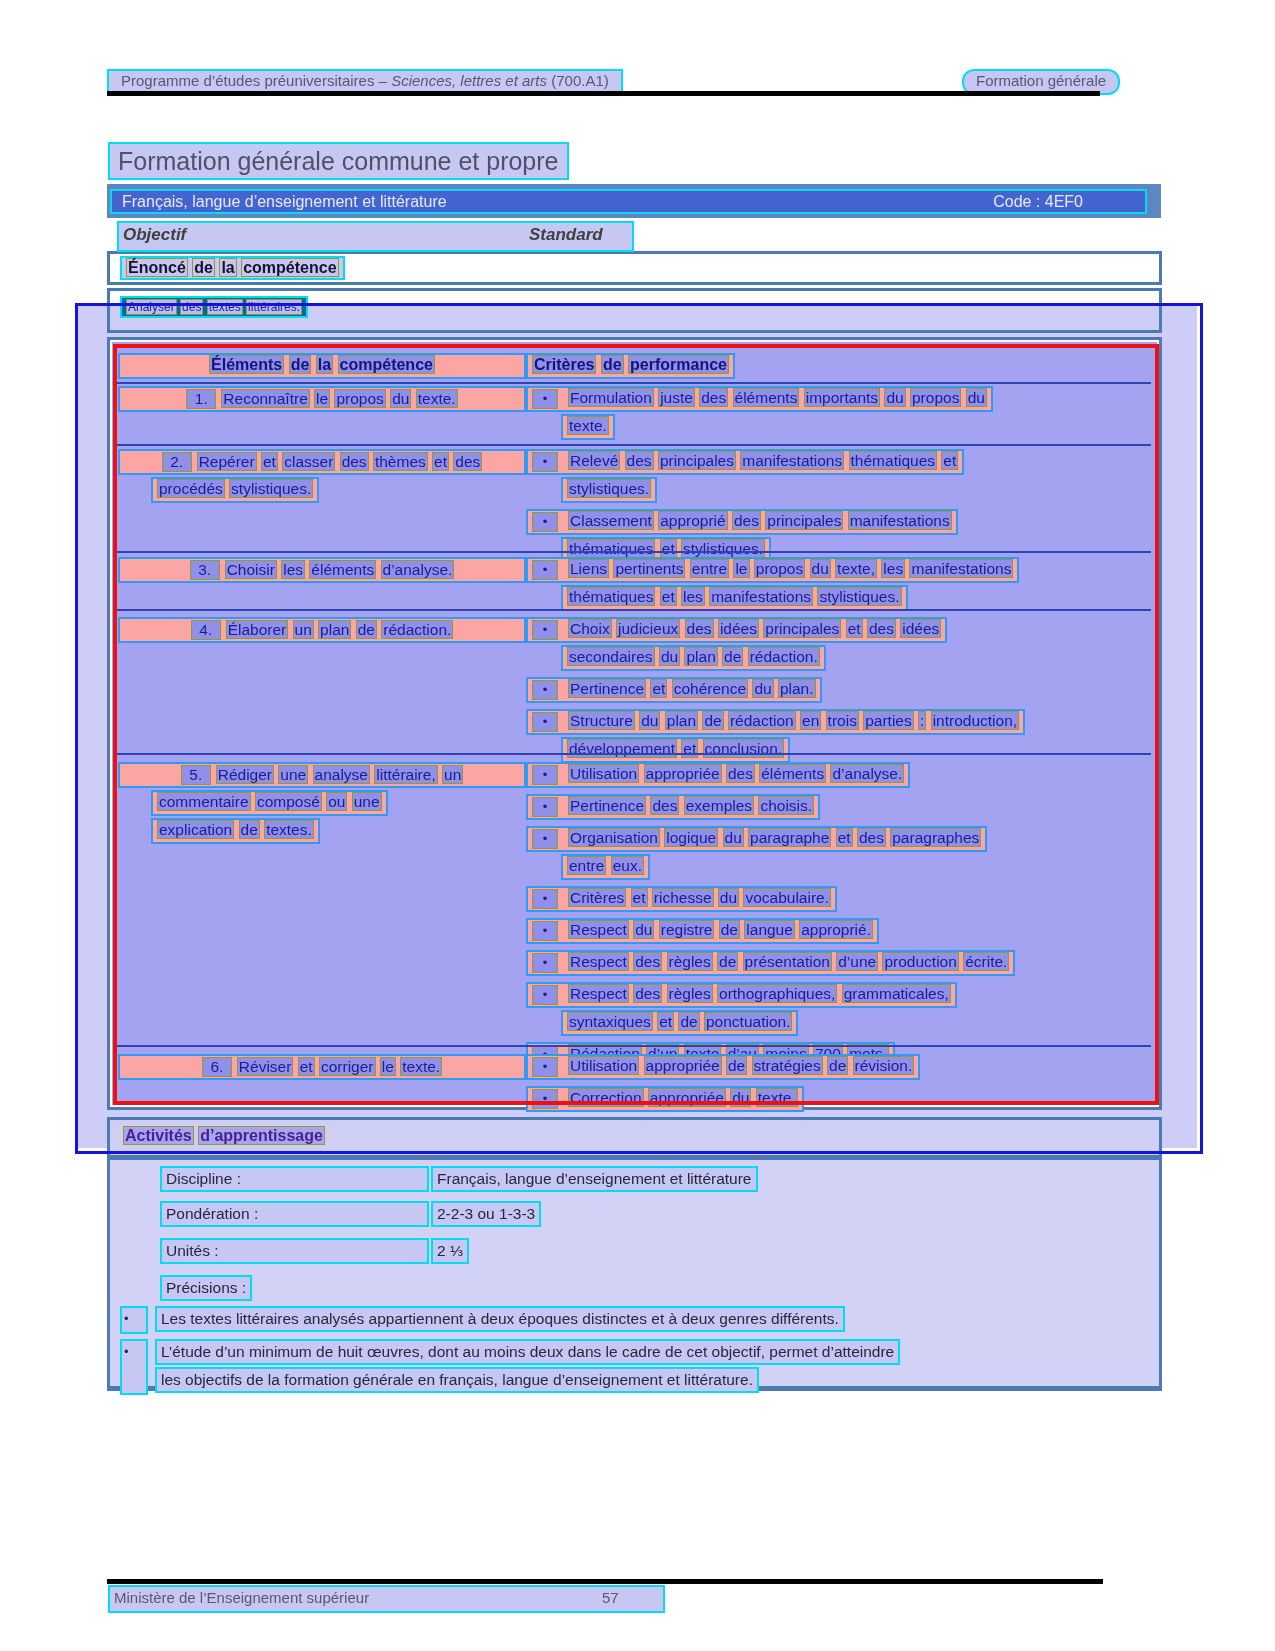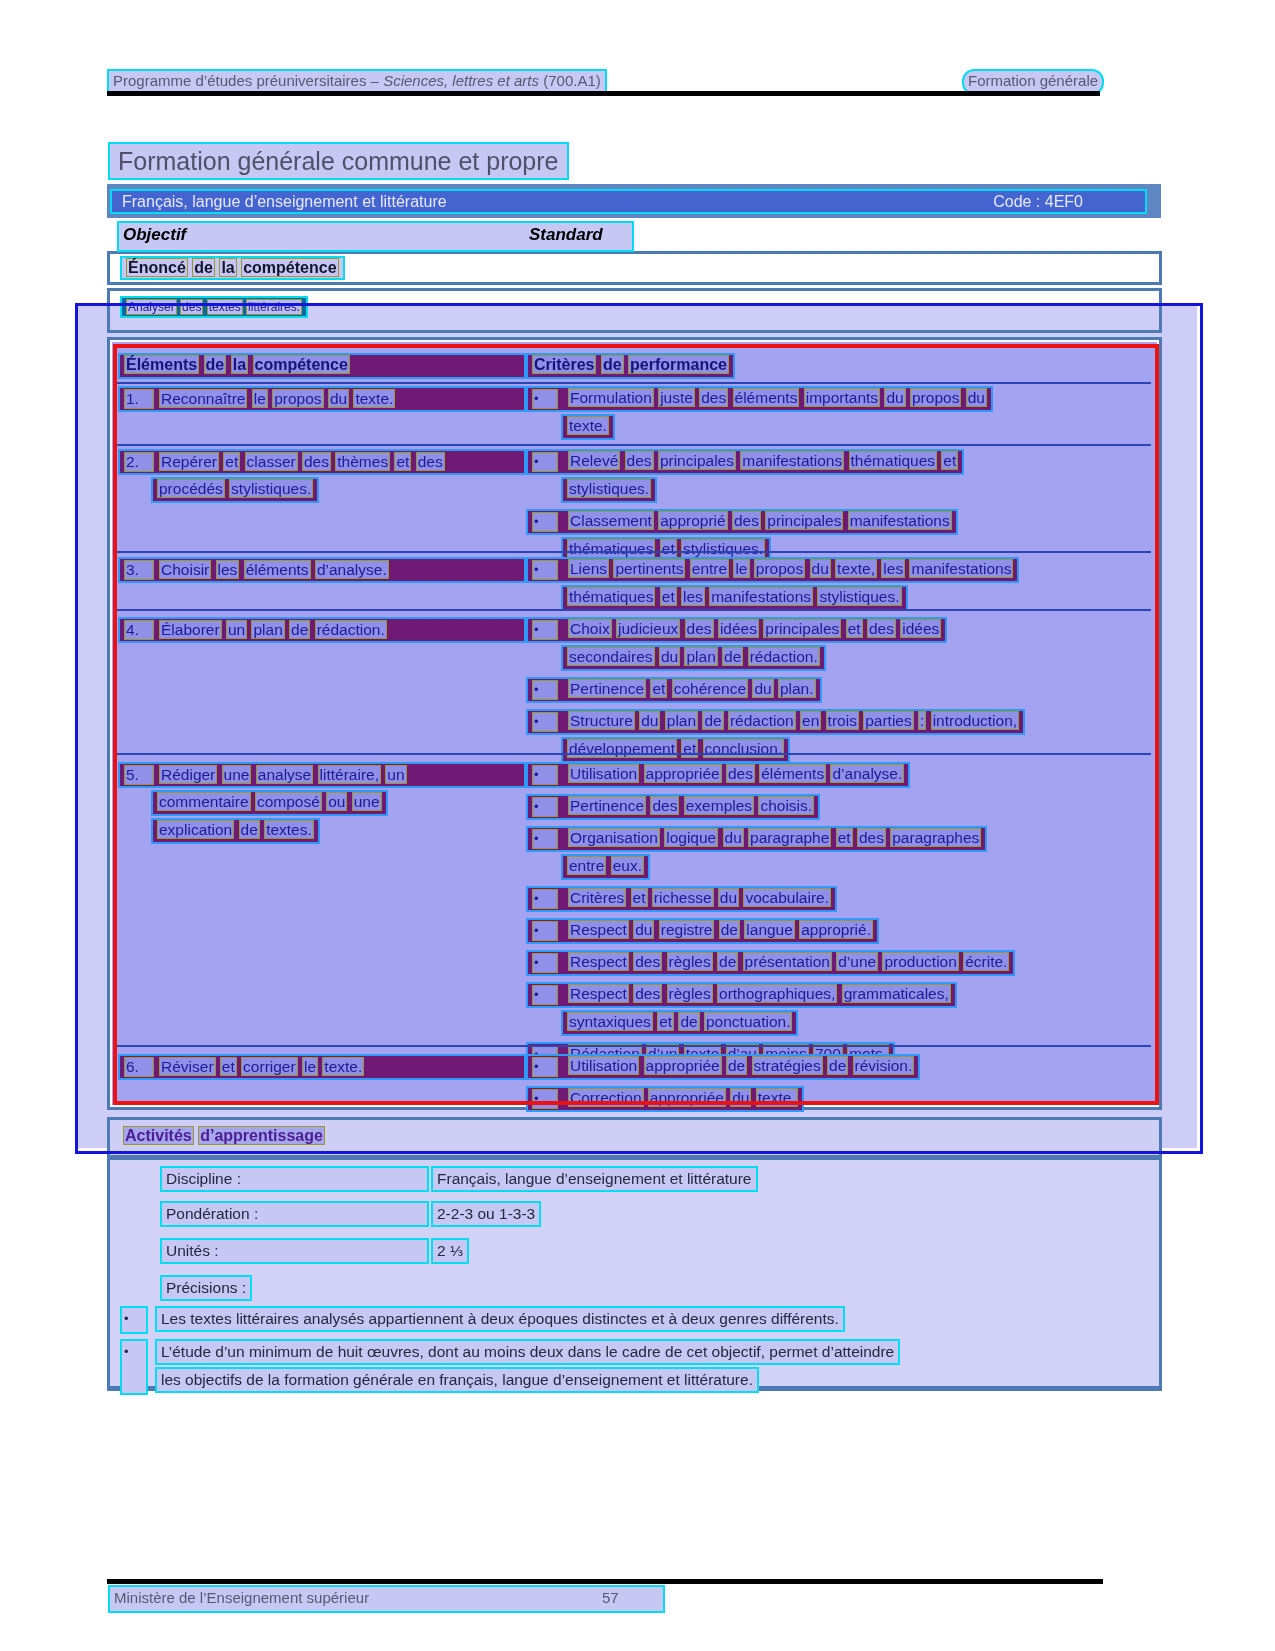--- a/index.html
+++ b/index.html
@@ -9,42 +9,42 @@
   .blue-fill{position:absolute;left:75px;top:303px;width:1122px;height:845px;background:#cdcdf7;z-index:0;}
   .blue-border{position:absolute;left:75px;top:303px;width:1122px;height:845px;border:3px solid #1414dd;z-index:30;pointer-events:none;}
   .red-border{position:absolute;left:113px;top:344px;width:1038px;height:753px;border:4px solid #ee1111;z-index:29;pointer-events:none;}
   
   .cbox{background:#c7c7f4;border:2px solid #00dcf2;display:inline-block;white-space:nowrap;}
   .w{border:1px solid #98982e;padding:0 1px;background:#9090e8;}
   .hl-enonce .w{background:#c6c6f4;text-align:center;}
   .hl-act .w{background:#a6a6ec;}
   .hl-analyser .w{background:#bcbcf0;}
   
-  .hdrtxt{position:absolute;top:69px;height:22px;line-height:20px;font-size:15px;color:#585872;z-index:2;padding:0 4px;}
+  .hdrtxt{position:absolute;top:69px;height:22px;line-height:20px;font-size:15px;color:#585872;z-index:2;padding:0 12px;}
   .rule{position:absolute;background:#000;z-index:2;}
   .doc-title{position:absolute;left:108px;top:142px;z-index:2;font-size:25px;color:#50506a;padding:1px 8px;line-height:32px;}
   .bar{position:absolute;left:107px;top:184px;width:1054px;height:34px;background:#5e86c2;z-index:2;}
   .bar-inner{position:absolute;left:3px;top:5px;right:14px;bottom:4px;background:#4465cf;border:2px solid #00dcf2;
              display:flex;justify-content:space-between;align-items:center;color:#e8e8fc;font-size:16px;padding:0 10px;}
   .bar-code{margin-right:52px;}
-  .obj-row{position:absolute;left:117px;top:221px;width:513px;height:27px;z-index:2;font-size:17px;font-weight:bold;font-style:italic;color:#000000;line-height:23px;}
+  .obj-row{position:absolute;left:117px;top:221px;width:513px;height:27px;z-index:2;font-size:17px;font-weight:bold;font-style:italic;color:#404040;line-height:23px;}
   .obj-row .std{position:absolute;left:410px;top:0;}
   .obj-row .obj{position:absolute;left:4px;top:0;}
   .sbox{position:absolute;left:107px;width:1055px;border:3px solid #4d7ab2;z-index:1;box-sizing:border-box;}
   .enonce-box{top:251px;height:34px;background:#ffffff;}
   .enonce-head{position:absolute;left:10px;top:2px;font-size:16px;font-weight:bold;color:#14142a;padding:1px 4px;}
   .analyser-box{top:288px;height:45px;background:transparent;}
   .analyser-line{position:absolute;left:10px;top:5px;font-size:12px;color:#1c1c96;background:#0369a1;border:2px solid #00dcf2;padding:2px 4px;white-space:nowrap;}
   
   .table-box{top:337px;height:773px;background:#ffffff;}
   .tfill{position:absolute;inset:2px;background:#a3a3f2;}
   .trow{position:absolute;left:8px;right:10px;display:grid;grid-template-columns:408px 1fr;z-index:3;}
   .sep{position:absolute;left:6px;right:8px;height:0;border-top:2px solid #2b46b4;z-index:3;}
-  .tline{display:block;width:fit-content;border:2px solid #2f9afc;background:#701a75;height:20px;line-height:18px;
-         padding:1px 4px;white-space:nowrap;font-size:15.5px;color:#1c1c96;margin-bottom:2px;}
+  .tline{display:block;width:fit-content;border:2px solid #2f9afc;background:#fca5a5;height:20px;line-height:18px;
+         padding:1px 4px;white-space:nowrap;font-size:15.5px;color:#1c1c96;margin-bottom:2px;text-align:center;}
   .tline.full{width:auto;}
   .thead .tline{font-weight:bold;color:#14147a;font-size:16px;}
   .num{display:inline-block;width:26px;margin-right:5px;}
   .cont{margin-left:33px;}
   .crit{margin-top:0;}
   .crit ~ .crit{margin-top:6px;}
   .cont2{margin-left:35px;}
   .bullet{display:inline-block;width:22px;margin-right:10px;color:#1c1c96;font-size:13px;}
   
   .act-box{top:1117px;height:41px;background:#cfcff6;}

